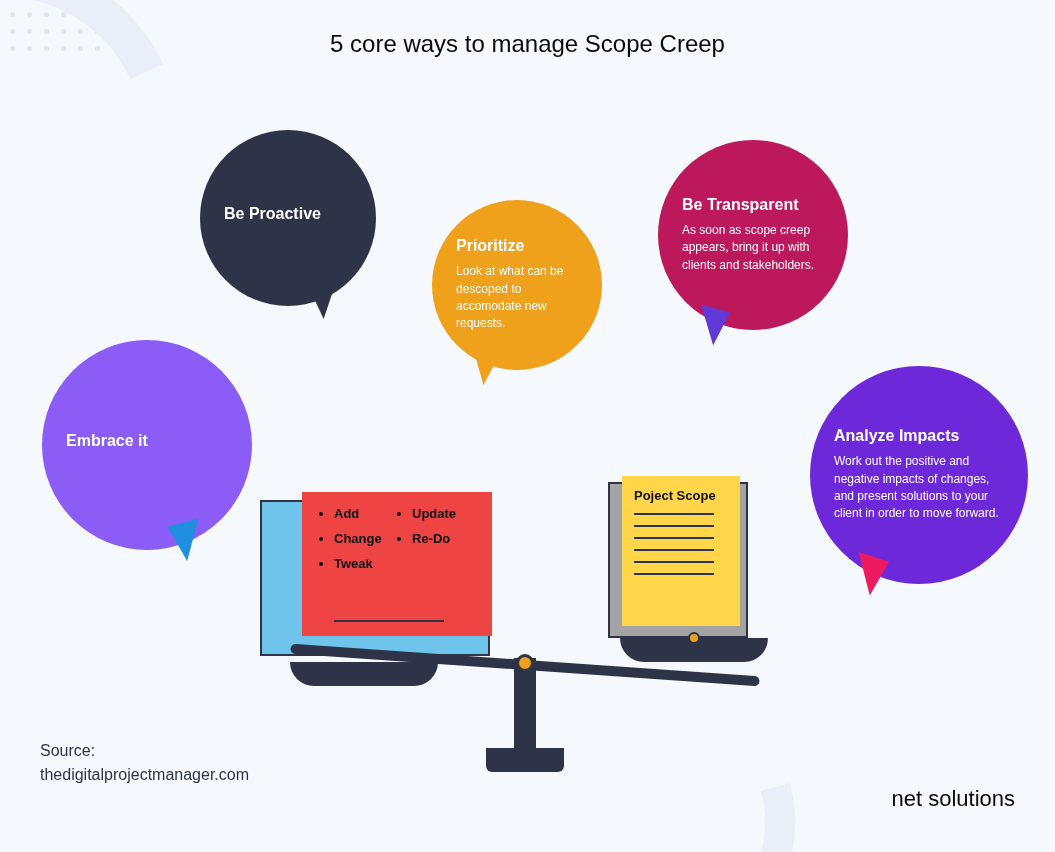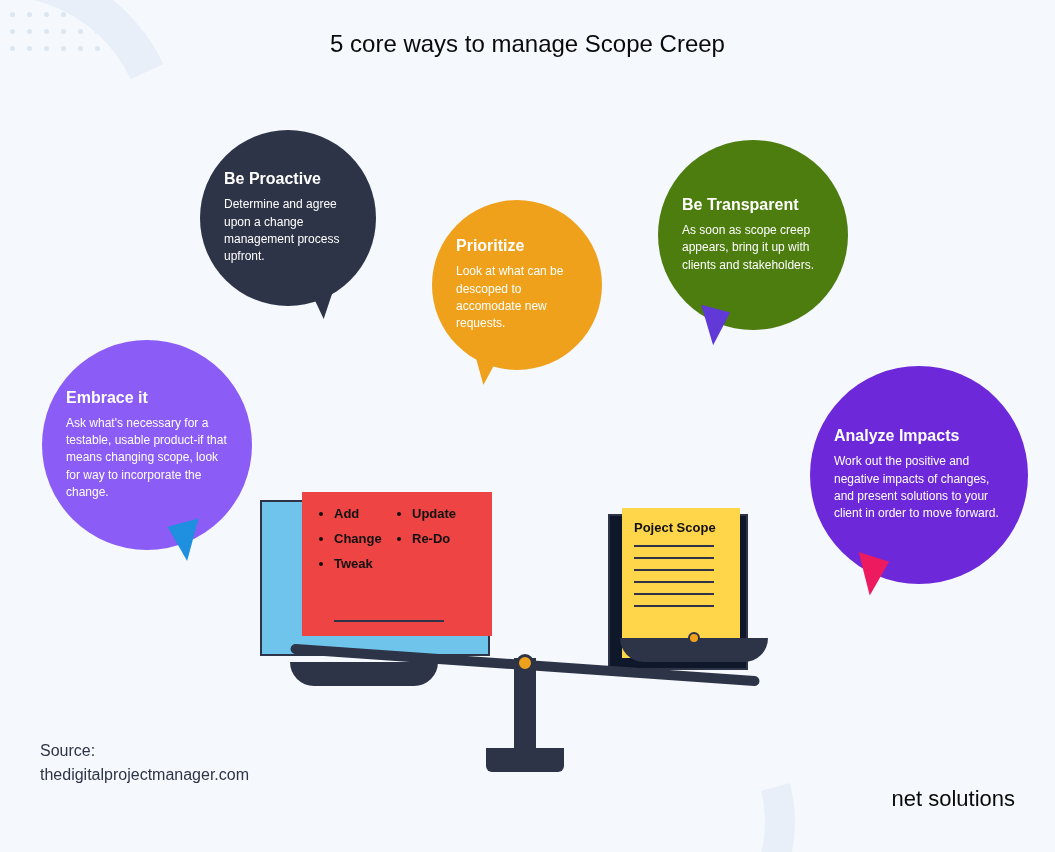--- a/index.html
+++ b/index.html
@@ -98,21 +98,21 @@
   }
   .b-prioritize .tail {
     bottom: -14px; left: 36px;
     border-left: 20px solid transparent;
     border-right: 8px solid transparent;
     border-top: 34px solid #f0a11c;
     transform: rotate(15deg);
   }
   .b-transparent {
     width: 190px; height: 190px;
-    background: #4d7c0f;
+    background: #be185d;
     top: 140px; left: 658px;
   }
   .b-transparent .tail {
     bottom: -14px; left: 38px;
     border-left: 22px solid transparent;
     border-right: 8px solid transparent;
     border-top: 36px solid #6039d6;
     transform: rotate(15deg);
   }
   .b-analyze {
@@ -194,22 +194,21 @@
     font-size:13px; font-weight:700; color:#111;
   }
   .card.left ul{ list-style: disc; padding-left:16px; columns:2; column-gap:14px;}
   .card.left li{ margin-bottom:10px; }
   .card.left .underline{
     position:absolute; bottom:14px; left:32px; width:110px; height:2px; background:#2e3447;
   }
   .card.right {
     top: -28px; left: 348px;
     width: 140px; height: 156px;
-    background: #0f172a;
-    margin-top: 32px;
+    background: #a3a3a3;
   }
   .card.right .paper{
     position:absolute; top:-8px; left:12px;
     width:118px; height:150px; background:#ffd54a;
     padding:12px 12px 8px;
     font-size:13px; font-weight:800; color:#111;
   }
   .card.right .lines{
     margin-top:8px;
   }
@@ -255,27 +254,25 @@
     <span></span>
     <span></span>
 </div>
 <div class="arc-deco arc1"></div>
 <div class="arc-deco arc3"></div>
 
 <h1 class="title">5 core ways to manage Scope Creep</h1>
 
 <div class="bubble b-embrace">
   <div class="btitle">Embrace it</div>
-  <div class="bdesc">Ask what's necessary for a testable, usable product-if that means changing scope, look for way to incorporate the change.</div>
   <div class="tail"></div>
 </div>
 
 <div class="bubble b-proactive">
   <div class="btitle">Be Proactive</div>
-  <div class="bdesc">Determine and agree upon a change management process upfront.</div>
   <div class="tail"></div>
 </div>
 
 <div class="bubble b-prioritize">
   <div class="btitle">Prioritize</div>
   <div class="bdesc">Look at what can be descoped to accomodate new requests.</div>
   <div class="tail"></div>
 </div>
 
 <div class="bubble b-transparent">

